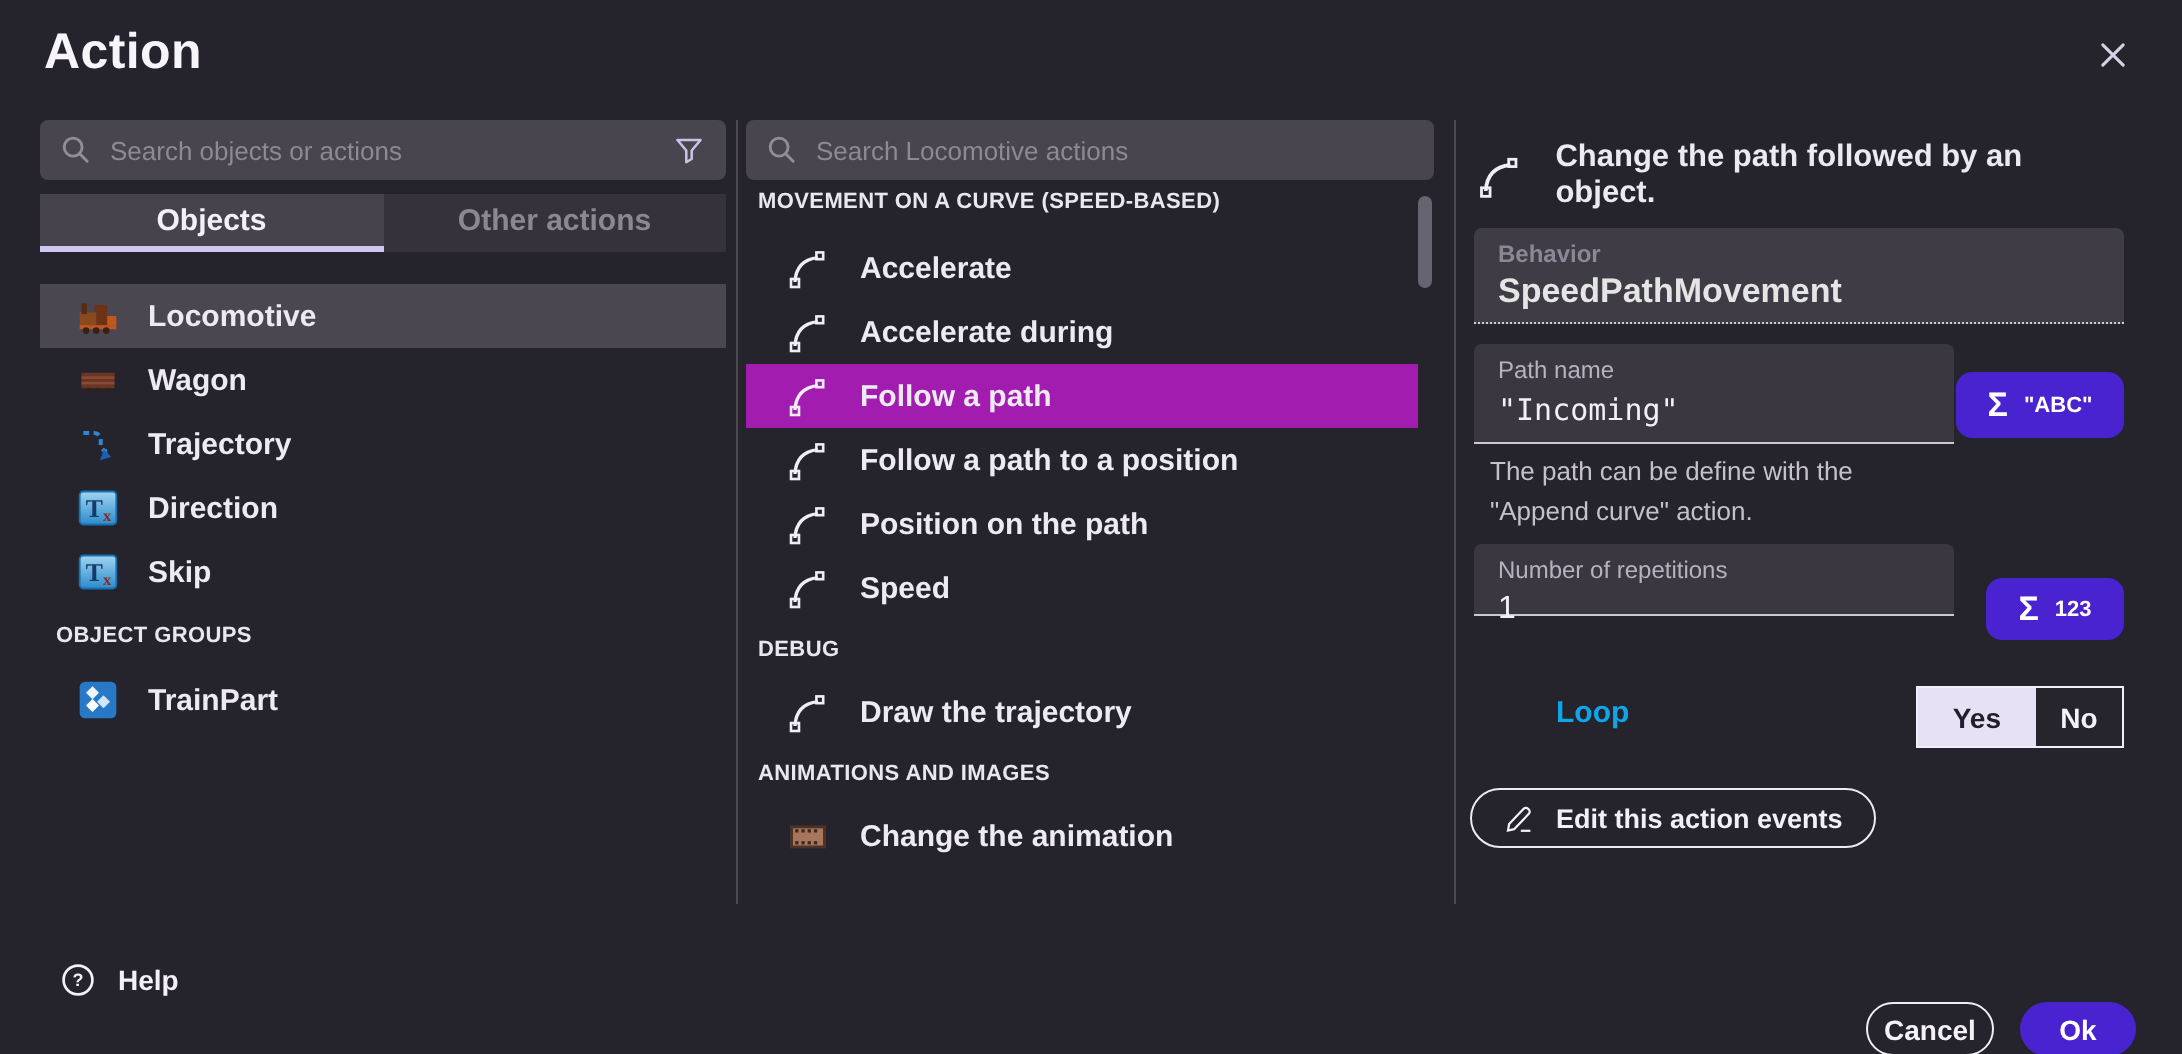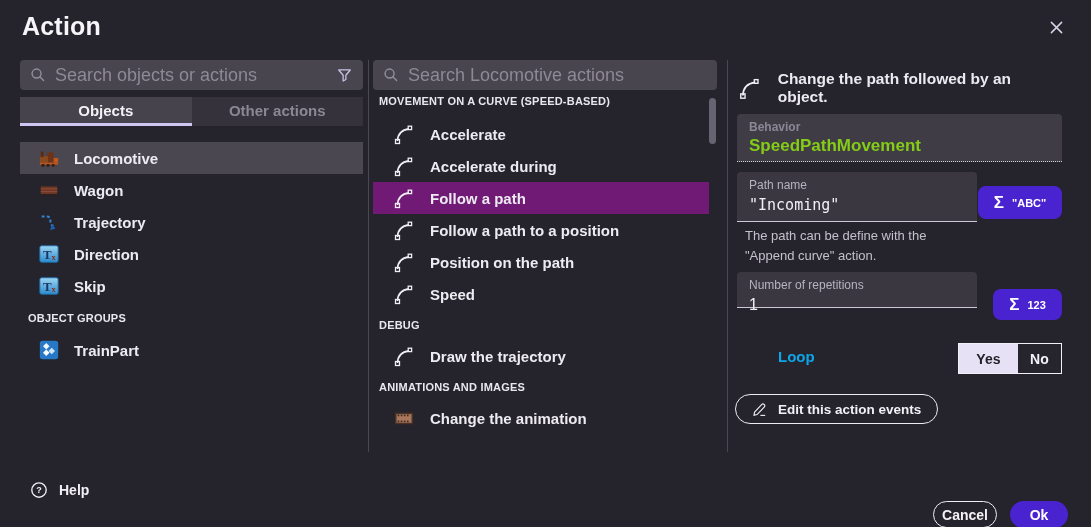--- a/index.html
+++ b/index.html
@@ -7,21 +7,21 @@
   body { font-family:"Liberation Sans", sans-serif; }
   .dialog {
     position:relative; width:1091px; height:527px;
     background:#25232b; color:#f2f0f5; overflow:hidden;
   }
   .title { position:absolute; left:22px; top:12px; font-size:25px; font-weight:700; color:#f7f5fa; letter-spacing:0.2px; }
   .close-btn { position:absolute; right:24px; top:16px; width:22px; height:22px; cursor:pointer; display:flex; align-items:center; justify-content:center; }
 
   
   .searchbar { position:absolute; top:60px; height:30px; background:#48454e; border-radius:4px; display:flex; align-items:center; padding:0 10px; gap:9px; }
-  .searchbar input { flex:1; background:transparent; border:none; outline:none; color:#fef9c3; font-size:18px; font-family:"Liberation Sans", sans-serif; }
+  .searchbar input { flex:1; background:transparent; border:none; outline:none; color:#fef9c3; font-size:13px; font-family:"Liberation Sans", sans-serif; }
   .searchbar input::placeholder { color:#8d8995; opacity:1; }
   .sb-left { left:20px; width:343px; }
   .sb-mid { left:373px; width:344px; }
 
   
   .tabs { position:absolute; left:20px; top:97px; width:343px; height:29px; display:flex; }
   .tab { flex:1; display:flex; align-items:center; justify-content:center; font-size:15px; font-weight:700; cursor:pointer; }
   .tab.active { background:#46434c; color:#f3f1f6; border-bottom:3px solid #cfc6f1; }
   .tab.inactive { background:#35323b; color:#8b8793; border-bottom:3px solid transparent; }
 
@@ -31,38 +31,38 @@
   .row.selected { background:#4a4751; }
   .row .ricon { width:24px; height:24px; flex:0 0 24px; display:flex; align-items:center; justify-content:center; }
   .row .rlabel { font-size:15px; font-weight:600; color:#edebf1; }
   .list-header { height:32px; display:flex; align-items:center; padding-left:8px; font-size:11px; font-weight:700; color:#e9e7ee; letter-spacing:0.2px; }
 
   
   .action-list { position:absolute; left:373px; top:92px; width:344px; height:360px; overflow:hidden; }
   .sec-header { height:30px; display:flex; align-items:center; padding-left:6px; font-size:11px; font-weight:700; color:#e9e7ee; letter-spacing:0.2px; }
   .sec-header.first { height:26px; align-items:flex-start; padding-top:3px; }
   .arow { height:32px; width:336px; display:flex; align-items:center; gap:13px; padding-left:18px; cursor:pointer; }
-  .arow.selected { background:#701a75; }
+  .arow.selected { background:#a21caf; }
   .arow .ricon { width:26px; height:26px; flex:0 0 26px; display:flex; align-items:center; justify-content:center; }
   .arow .rlabel { font-size:15px; font-weight:600; color:#edebf1; }
   .scroll-thumb { position:absolute; left:709px; top:98px; width:7px; height:46px; background:#676471; border-radius:4px; }
 
   .vdivider { position:absolute; top:60px; width:1px; height:392px; background:#4b4854; }
   .vd1 { left:368px; } .vd2 { left:727px; }
 
   
   .rpanel { position:absolute; left:737px; top:62px; width:325px; }
   .desc-row { position:absolute; top:8px; left:0; display:flex; align-items:center; gap:15px; }
   .desc-row .dtext { font-size:15.5px; font-weight:700; color:#eceaf0; }
 
   .field { position:absolute; left:0; background:#3a3741; border-radius:4px 4px 0 0; padding:6px 12px 0 12px; }
   .field .flabel { font-size:12px; color:#b6b2bf; }
   .field-behavior { top:52px; width:325px; height:48px; background:#3f3c46; border-bottom:1px dotted #d2ced9;font-weight:bold; }
   .field-behavior .flabel { color:#8b8795; }
-  .field-behavior .fvalue { font-size:17px; color:#84cc16; margin-top:2px; }
+  .field-behavior .fvalue { font-size:17px; color:#e5e5e5; margin-top:2px; }
   .field-path { top:110px; width:240px; height:50px; border-bottom:1px solid #cbc7d4; }
   .field-path .fvalue { font-family:"DejaVu Sans Mono", monospace; font-size:15px; color:#f2f0f5; margin-top:4px; }
   .field-reps { top:210px; width:240px; height:36px; border-bottom:1px solid #cbc7d4; }
   .field-reps .fvalue { font-size:16px; color:#f2f0f5; margin-top:4px; }
 
   .expr-btn { position:absolute; background:#4a23d1; border-radius:8px; display:flex; align-items:center; justify-content:center; gap:8px; color:#ffffff; cursor:pointer; border:none; }
   .expr-btn .sigma { font-size:17px; font-weight:700; }
   .expr-btn .etype { font-size:11px; font-weight:700; }
   .btn-abc { left:241px; top:124px; width:84px; height:33px; }
   .btn-123 { left:256px; top:227px; width:69px; height:31px; }

